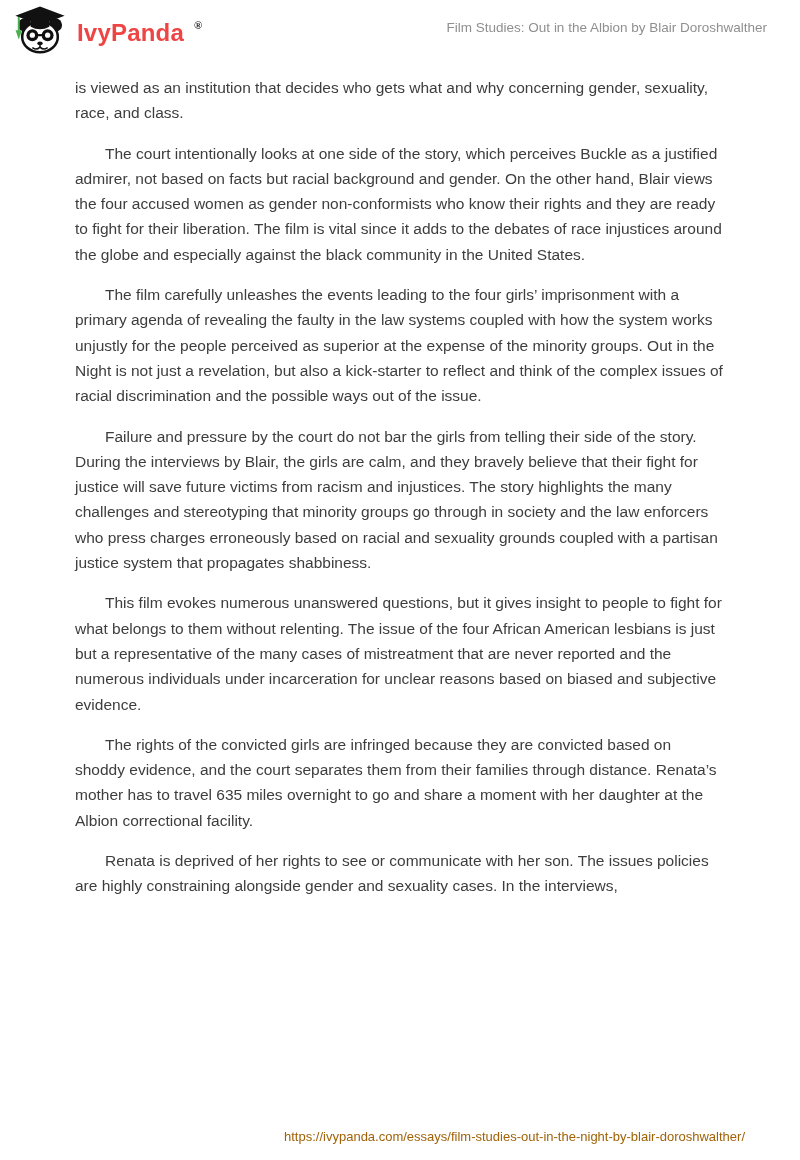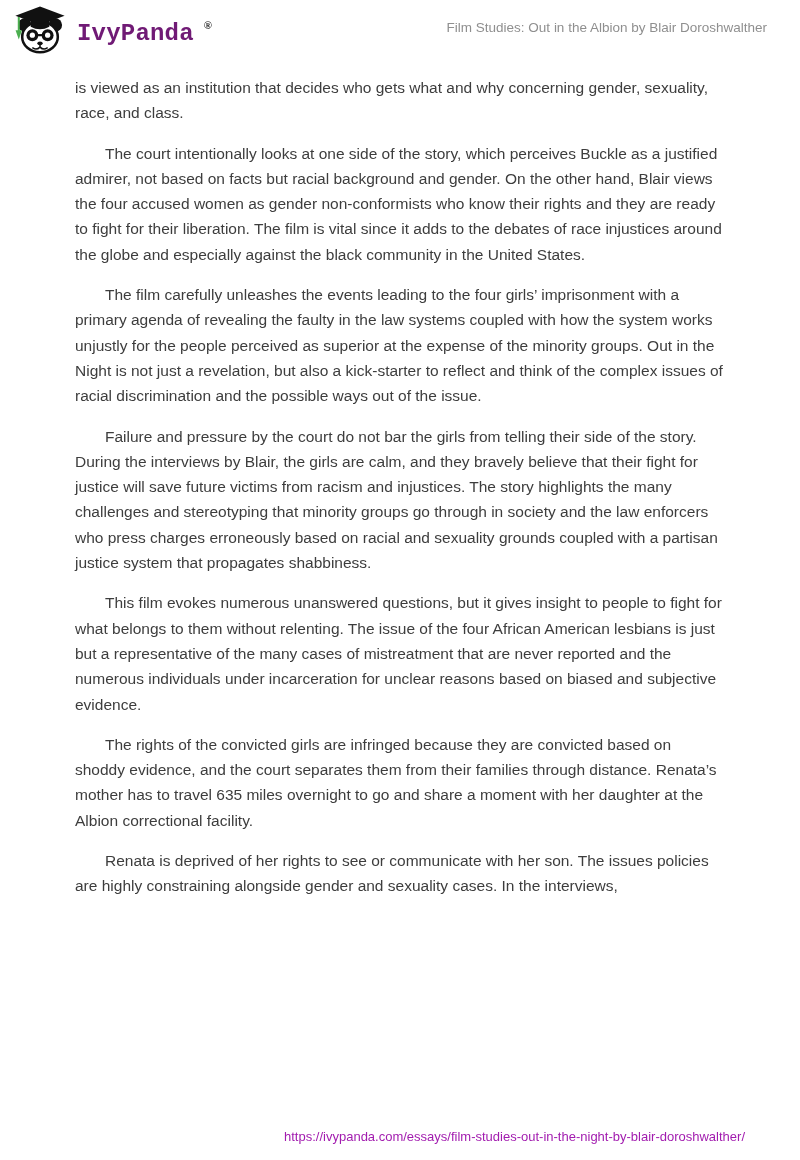--- a/index.html
+++ b/index.html
@@ -18,24 +18,24 @@
     position: absolute;
     left: 12px;
     top: 6px;
     display: flex;
     align-items: center;
     gap: 9px;
     text-decoration: none;
     cursor: pointer;
   }
   .logo-text {
-    font-family: Liberation Mono, monospace;
+    font-family: Liberation Sans, sans-serif;
     font-weight: 700;
     font-size: 24px;
-    color: #701a75;
+    color: #ef4444;
     letter-spacing: 0.2px;
   }
   .logo-reg {
     font-family: "Liberation Serif", serif;
     font-weight: 700;
     font-size: 11px;
     color: #161616;
     vertical-align: super;
     position: relative;
     top: -8px;
@@ -67,21 +67,21 @@
     color: #303030;
     margin: 16px 0 29px 0;
     letter-spacing: 0.2px;
   }
   
   .footer-url {
     position: absolute;
     right: 55px;
     top: 1129px;
     font-size: 13px;
-    color: #a21caf;
+    color: #a16207;
     text-decoration: none;
     cursor: pointer;
   }
 </style>
 </head>
 <body>
 
 <div class="page">
 
   <div class="header">

